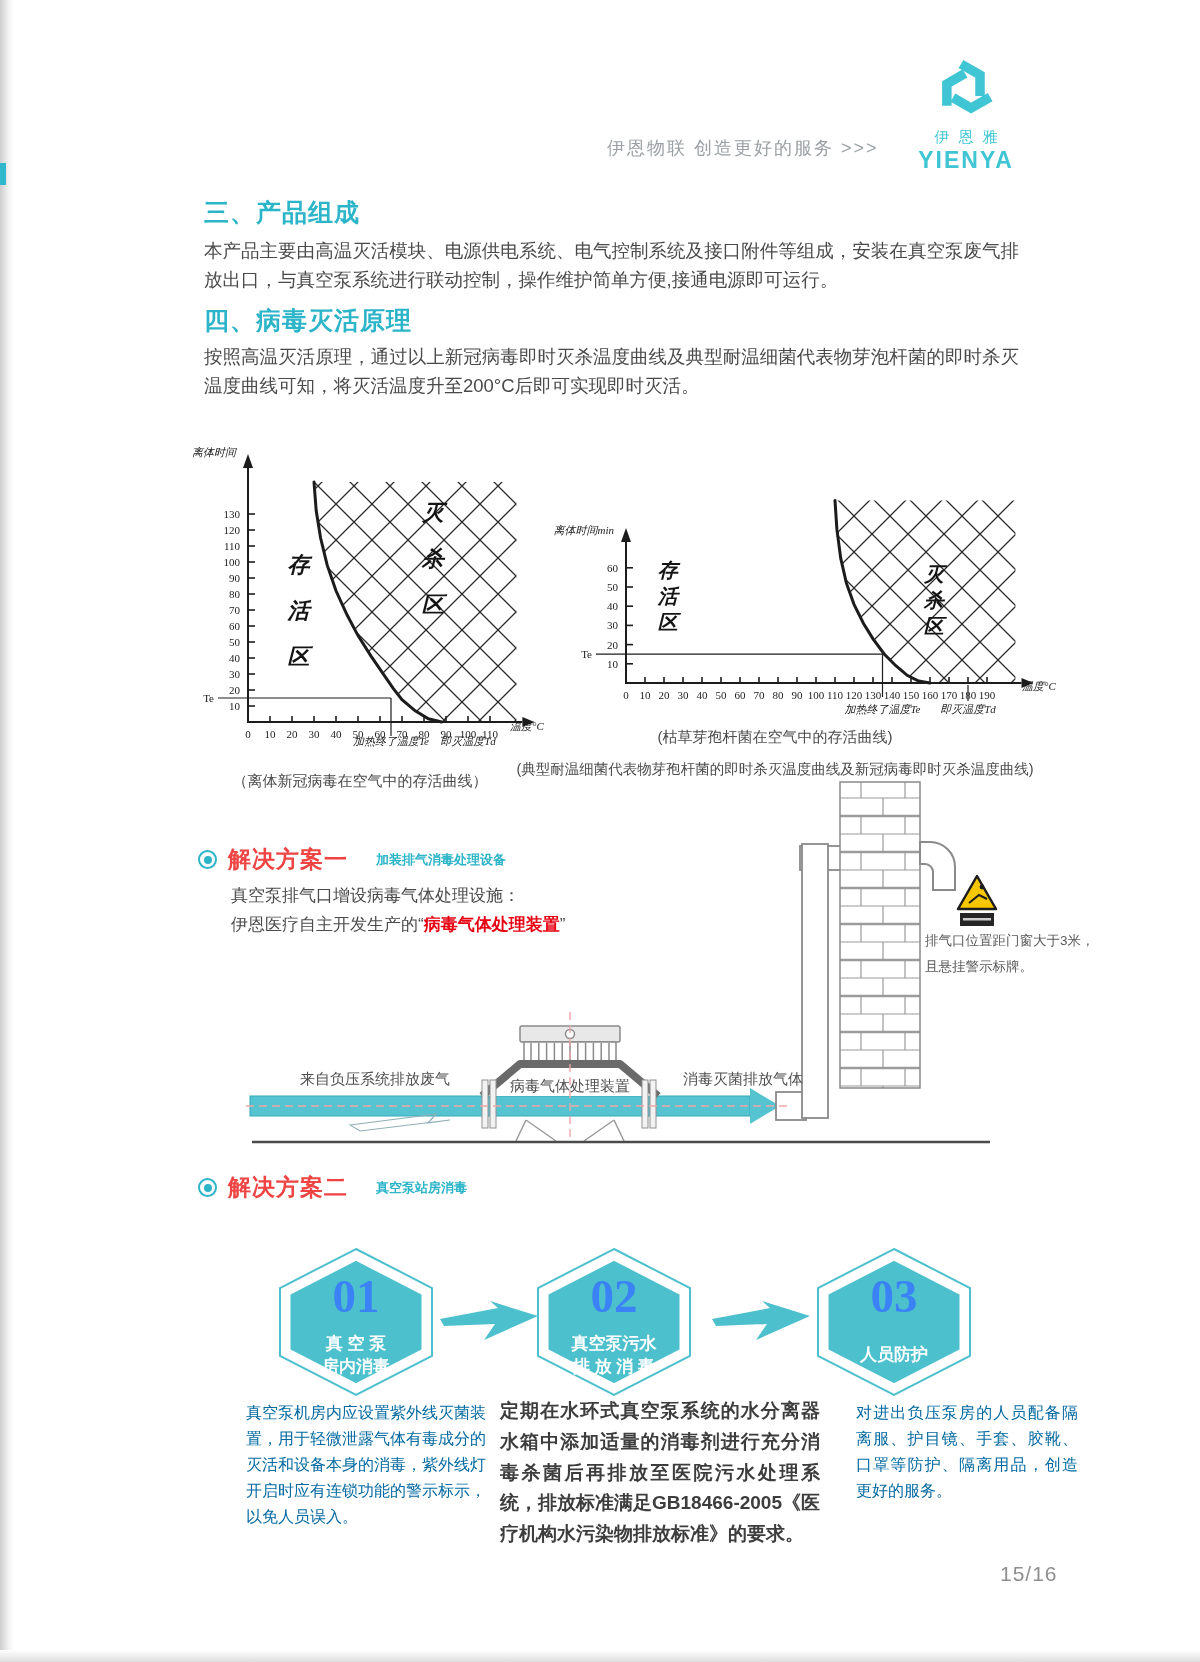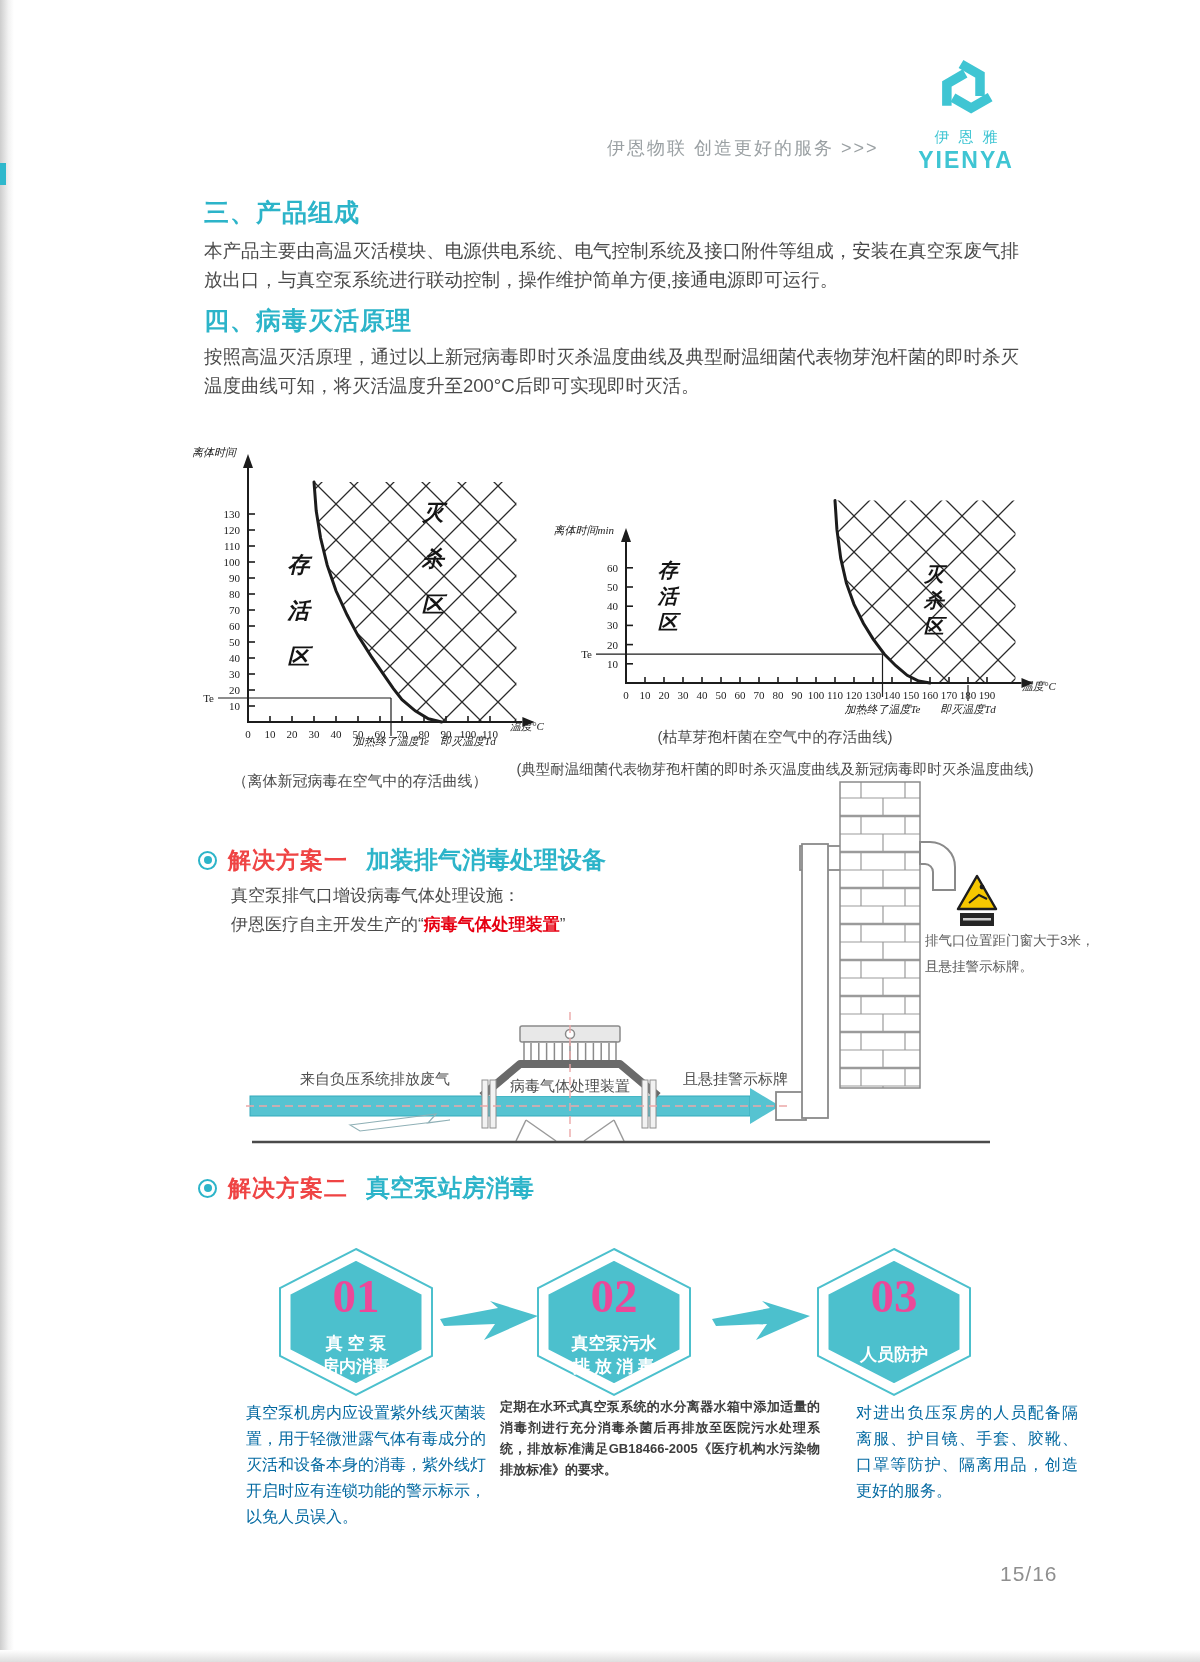--- a/index.html
+++ b/index.html
@@ -15,33 +15,33 @@
   .brand{left:900px;top:56px;width:132px;text-align:center}
   .brand-cn{font-size:15px;color:#3fc5d3;letter-spacing:9px;margin-left:9px;font-weight:normal;white-space:nowrap}
   .brand-en{font-size:23px;color:#3fc5d3;letter-spacing:2px;font-weight:bold;white-space:nowrap}
   .sec-title{font-size:25px;font-weight:bold;color:#2cb4c9;letter-spacing:1px;white-space:nowrap}
   .sec-body{font-size:18.5px;color:#4a4a4a;line-height:1.58;text-align:justify}
   .sol-head{display:flex;align-items:center;white-space:nowrap}
   .bullet{width:15px;height:15px;border:2.5px solid #2cb4c9;border-radius:50%;margin-right:11px;
           display:flex;align-items:center;justify-content:center}
   .bullet i{width:8px;height:8px;border-radius:50%;background:#2cb4c9;display:block}
   .sol-title{font-size:23px;font-weight:bold;color:#ef4444;letter-spacing:1px}
-  .sol-sub{font-size:24px;font-weight:bold;color:#2cb4c9;margin-left:18px}
+  .sol-sub{font-size:13px;font-weight:bold;color:#2cb4c9;margin-left:28px}
   .sol-line{font-size:17px;color:#4a4a4a;white-space:nowrap}
   .red{color:#e60012;font-weight:bold}
   .cap{font-size:15px;color:#4a4a4a;text-align:center;white-space:nowrap}
   .diag-label{font-size:15px;font-weight:normal;color:#4f4f4f;white-space:nowrap}
   .note{font-size:13.5px;color:#5a5a5a;white-space:nowrap}
   .hex{width:156px;height:150px}
   .hex-num{position:absolute;top:22px;left:0;width:156px;text-align:center;
-           font-family:"Liberation Serif","DejaVu Serif",serif;font-size:47px;font-weight:bold;color:#ec4899}
+           font-family:"Liberation Serif","DejaVu Serif",serif;font-size:47px;font-weight:bold;color:#3b82f6}
   .hex-l{position:absolute;left:0;width:156px;text-align:center;font-size:17px;font-weight:bold;color:#fff;white-space:nowrap}
   .hex-l1{top:85px}.hex-l2{top:108px}
   .desc{font-size:16px;color:#0369a1;line-height:1.62;text-align:justify}
-  .desc-b{font-weight:bold;color:#3d3d3d;font-size:13px}
+  .desc-b{font-weight:bold;color:#3d3d3d;font-size:19px}
   .pagenum{font-size:21px;color:#8f8f8f;letter-spacing:1px}
   .tickl{font-family:"Liberation Serif","DejaVu Serif",serif;font-size:11px;fill:#1c1c1c}
   .annl{font-family:"Liberation Serif","DejaVu Serif",serif;font-style:italic;font-size:11px;fill:#1c1c1c}
   .zonel{font-family:"Liberation Serif","DejaVu Serif",serif;font-style:italic;font-weight:bold;fill:#141414}
 </style>
 </head>
 <body>
 
 <div class="page">
   <div class="abs edge-left"></div>
@@ -307,21 +307,21 @@
       <line x1="380" y1="232" x2="380" y2="358"></line>
     </g>
 
     <path d="M160,345 L246,334 L238,343 L260,340 L170,351 Z" fill="none" stroke="#8fb0b6" stroke-width="1.2"></path>
 
     <line x1="62" y1="362" x2="800" y2="362" stroke="#4a4a4a" stroke-width="2.5"></line>
   </svg>
 
   <div class="abs diag-label" style="left:300px;top:1070px">来自负压系统排放废气</div>
   <div class="abs diag-label" style="left:510px;top:1077px;width:120px;text-align:center">病毒气体处理装置</div>
-  <div class="abs diag-label" style="left:683px;top:1070px">且悬挂警示标牌</div>
+  <div class="abs diag-label" style="left:683px;top:1070px">消毒灭菌排放气体</div>
   <div class="abs note" style="left:925px;top:932px">排气口位置距门窗大于3米，</div>
   <div class="abs note" style="left:925px;top:958px">且悬挂警示标牌。</div>
 
   <div class="abs sol-head" style="left:198px;top:1172px">
     <span class="bullet">
         <i></i>
       </span>
     <span class="sol-title">解决方案二</span>
     <span class="sol-sub">真空泵站房消毒</span>
   </div>

